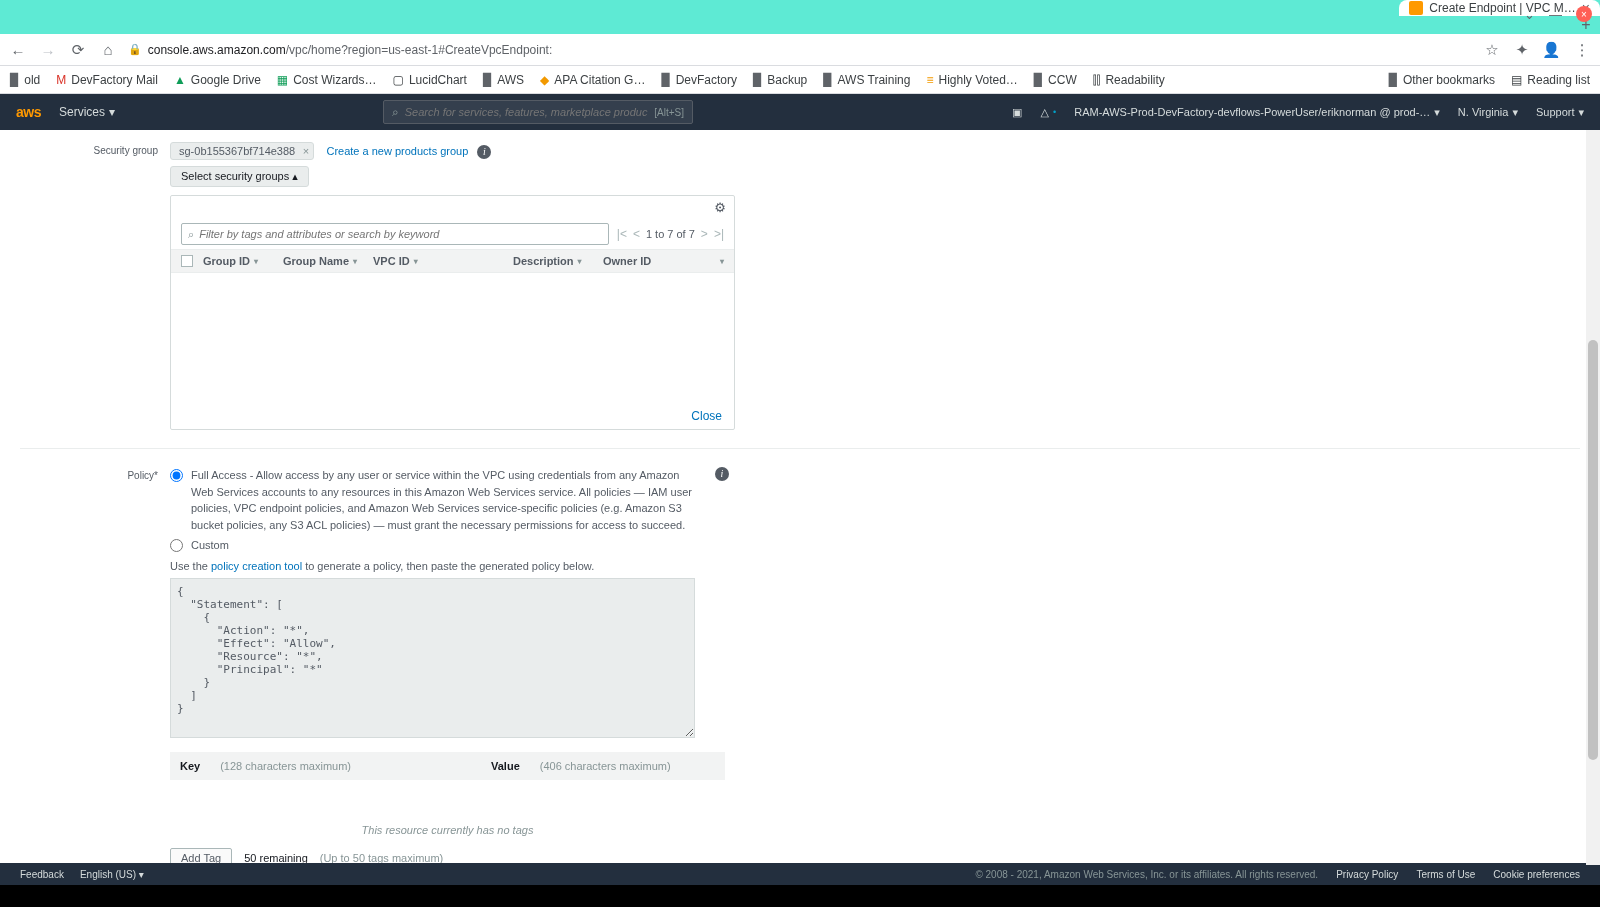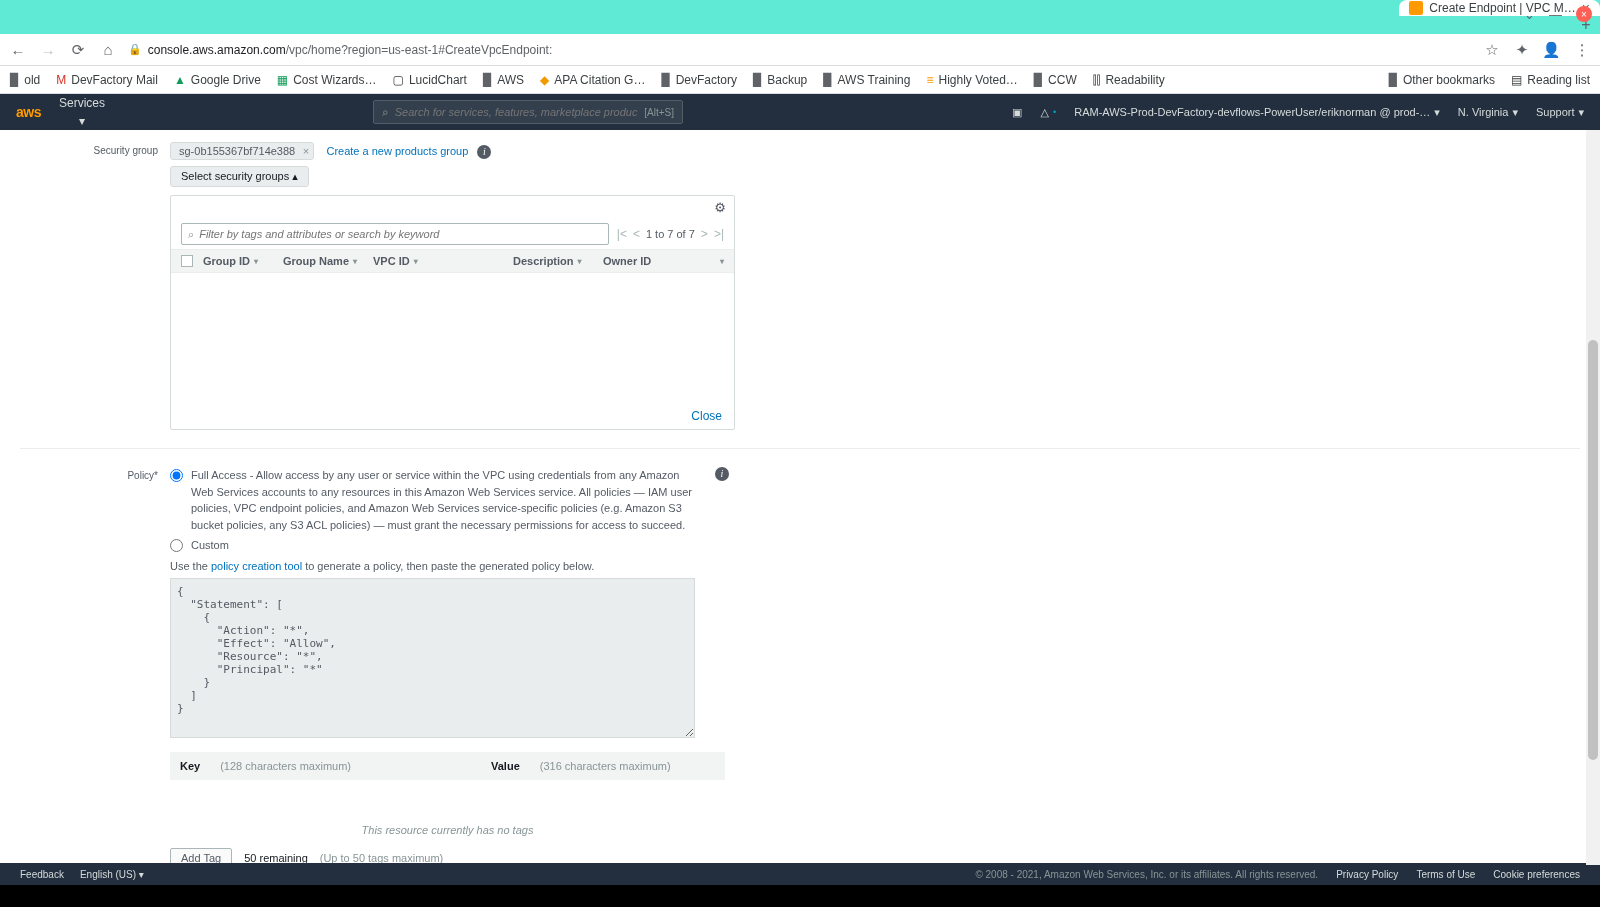--- a/index.html
+++ b/index.html
@@ -25,21 +25,21 @@
 .url-text .host { color: #202124; }
 
 .bookmarks-bar { background: #fff; height: 28px; display: flex; align-items: center; padding: 0 10px; gap: 16px; font-size: 12px; color: #3c4043; border-bottom: 1px solid #dadce0; }
 .bm-item { display: flex; align-items: center; gap: 5px; cursor: pointer; white-space: nowrap; }
 .bm-folder { color: #5f6368; }
 .bm-right { margin-left: auto; display: flex; gap: 16px; }
 
 
 .aws-header { background: #232f3e; height: 36px; display: flex; align-items: center; padding: 0 16px; color: #d5dbdb; font-size: 12px; gap: 18px; }
 .aws-logo { color: #ff9900; font-weight: bold; font-size: 14px; letter-spacing: -0.5px; }
-.services-menu { display: flex; align-items: center; gap: 4px; cursor: pointer; flex-direction: column; }
+.services-menu { display: flex; align-items: center; gap: 4px; cursor: pointer; }
 .searchbox { flex: 0 0 auto; margin-left: 250px; display: flex; align-items: center; background: rgba(255,255,255,0.08); border: 1px solid #545b64; border-radius: 2px; height: 24px; width: 310px; padding: 0 8px; gap: 6px; }
 .searchbox input { background: transparent; border: none; outline: none; color: #d5dbdb; font-size: 11px; font-style: italic; flex: 1; }
 .searchbox .shortcut { color: #879596; font-size: 10px; }
 .aws-right { margin-left: auto; display: flex; align-items: center; gap: 18px; font-size: 11px; }
 .aws-right .item { display: flex; align-items: center; gap: 4px; cursor: pointer; white-space: nowrap; }
 
 
 .content { padding: 12px 20px 0 20px; height: calc(907px - 34px - 32px - 28px - 36px - 20px); overflow: auto; }
 .form-row { display: flex; align-items: flex-start; margin-bottom: 10px; }
 .form-label { width: 150px; text-align: right; padding-right: 12px; font-size: 10px; color: #545b64; padding-top: 3px; font-weight: normal; }
@@ -309,21 +309,21 @@
       "Principal": "*"
     }
   ]
 }</textarea>
 
       <div class="tag-row">
         <span class="th">Key</span>
         <span class="hint">(128 characters maximum)</span>
         <span style="flex:0 0 100px"></span>
         <span class="th">Value</span>
-        <span class="hint">(316 characters maximum)</span>
+        <span class="hint">(406 characters maximum)</span>
       </div>
       <div class="notags">This resource currently has no tags</div>
       <div class="addtag-row">
         <span class="addtag-btn">Add Tag</span>
         <span>50 remaining</span>
         <span style="color:#879596">(Up to 50 tags maximum)</span>
       </div>
     </div>
   </div>
 

